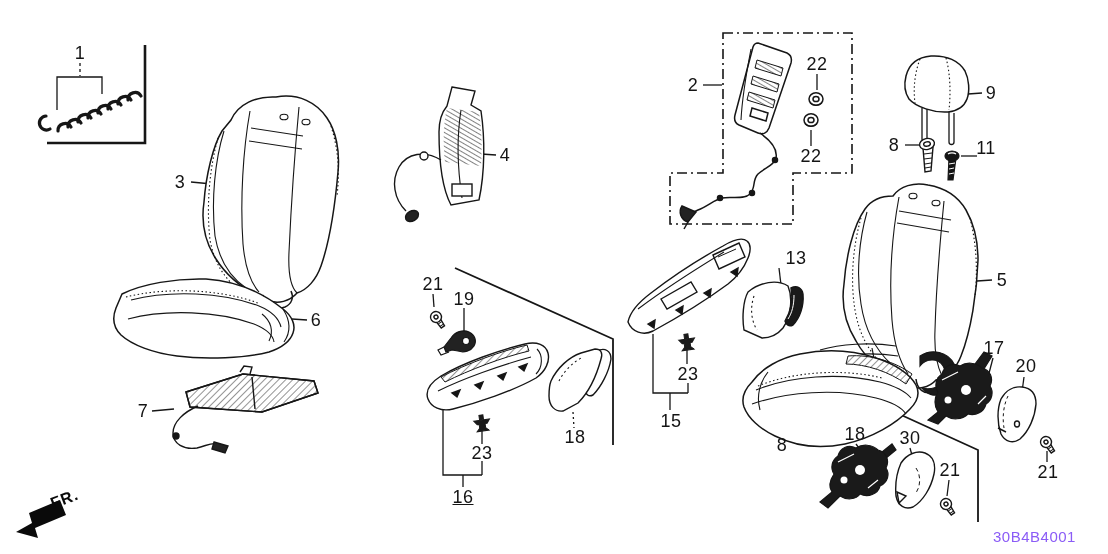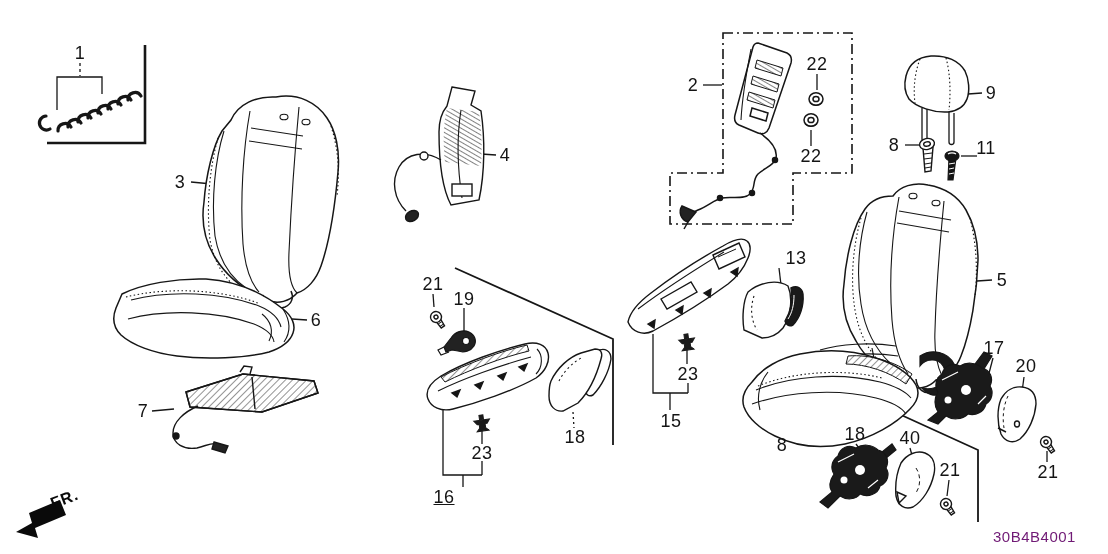--- a/index.html
+++ b/index.html
@@ -8,21 +8,21 @@
     font-family:"Liberation Sans",sans-serif;overflow:hidden;
   }
   .stage svg{position:absolute;left:0;top:0;}
   .callout{
     position:absolute;transform:translate(-50%,-50%);
     font-size:18px;color:#141414;letter-spacing:.5px;
     font-family:"Liberation Sans",sans-serif;line-height:1;white-space:nowrap;
   }
   .part-code{
     position:absolute;left:993px;top:528px;width:110px;
-    font-size:15px;color:#701a75;letter-spacing:.5px;
+    font-size:15px;color:#8b5cf6;letter-spacing:.5px;
   }
   .fr-label{
     position:absolute;left:48px;top:496px;
     font-size:16px;font-weight:bold;color:#0a0a0a;
     transform:rotate(-21deg);transform-origin:left top;letter-spacing:1px;
   }
 </style>
 </head>
 <body>
 
@@ -356,25 +356,25 @@
       <div class="callout" style="left: 316px; top: 320px;">6</div>
       <div class="callout" style="left: 143px; top: 411px;">7</div>
       <div class="callout" style="left: 782px; top: 445px;">8</div>
       <div class="callout" style="left: 991px; top: 93px;">9</div>
       <div class="callout" style="left: 894px; top: 145px;">8</div>
       <div class="callout" style="left: 986px; top: 148px;">11</div>
       <div class="callout" style="left: 464px; top: 299px;">19</div>
       <div class="callout" style="left: 796px; top: 258px;">13</div>
       <div class="callout" style="left: 575px; top: 437px;">18</div>
       <div class="callout" style="left: 671px; top: 421px; text-align: center;">15</div>
-      <div class="callout" style="left: 444px; top: 497px; text-decoration: underline;">16</div>
+      <div class="callout" style="left: 463px; top: 497px; text-decoration: underline;">16</div>
       <div class="callout" style="left: 994px; top: 348px;">17</div>
       <div class="callout" style="left: 855px; top: 434px; text-align: right;">18</div>
       <div class="callout" style="left: 1026px; top: 366px;">20</div>
-      <div class="callout" style="left: 910px; top: 438px;">40</div>
+      <div class="callout" style="left: 910px; top: 438px;">30</div>
       <div class="callout" style="left: 433px; top: 284px;">21</div>
       <div class="callout" style="left: 950px; top: 470px;">21</div>
       <div class="callout" style="left: 1048px; top: 472px;">21</div>
       <div class="callout" style="left: 817px; top: 64px;">22</div>
       <div class="callout" style="left: 811px; top: 156px;">22</div>
       <div class="callout" style="left: 482px; top: 453px;">23</div>
       <div class="callout" style="left: 688px; top: 374px;">23</div>
     </div>
 
 <div class="part-code">30B4B4001</div>

